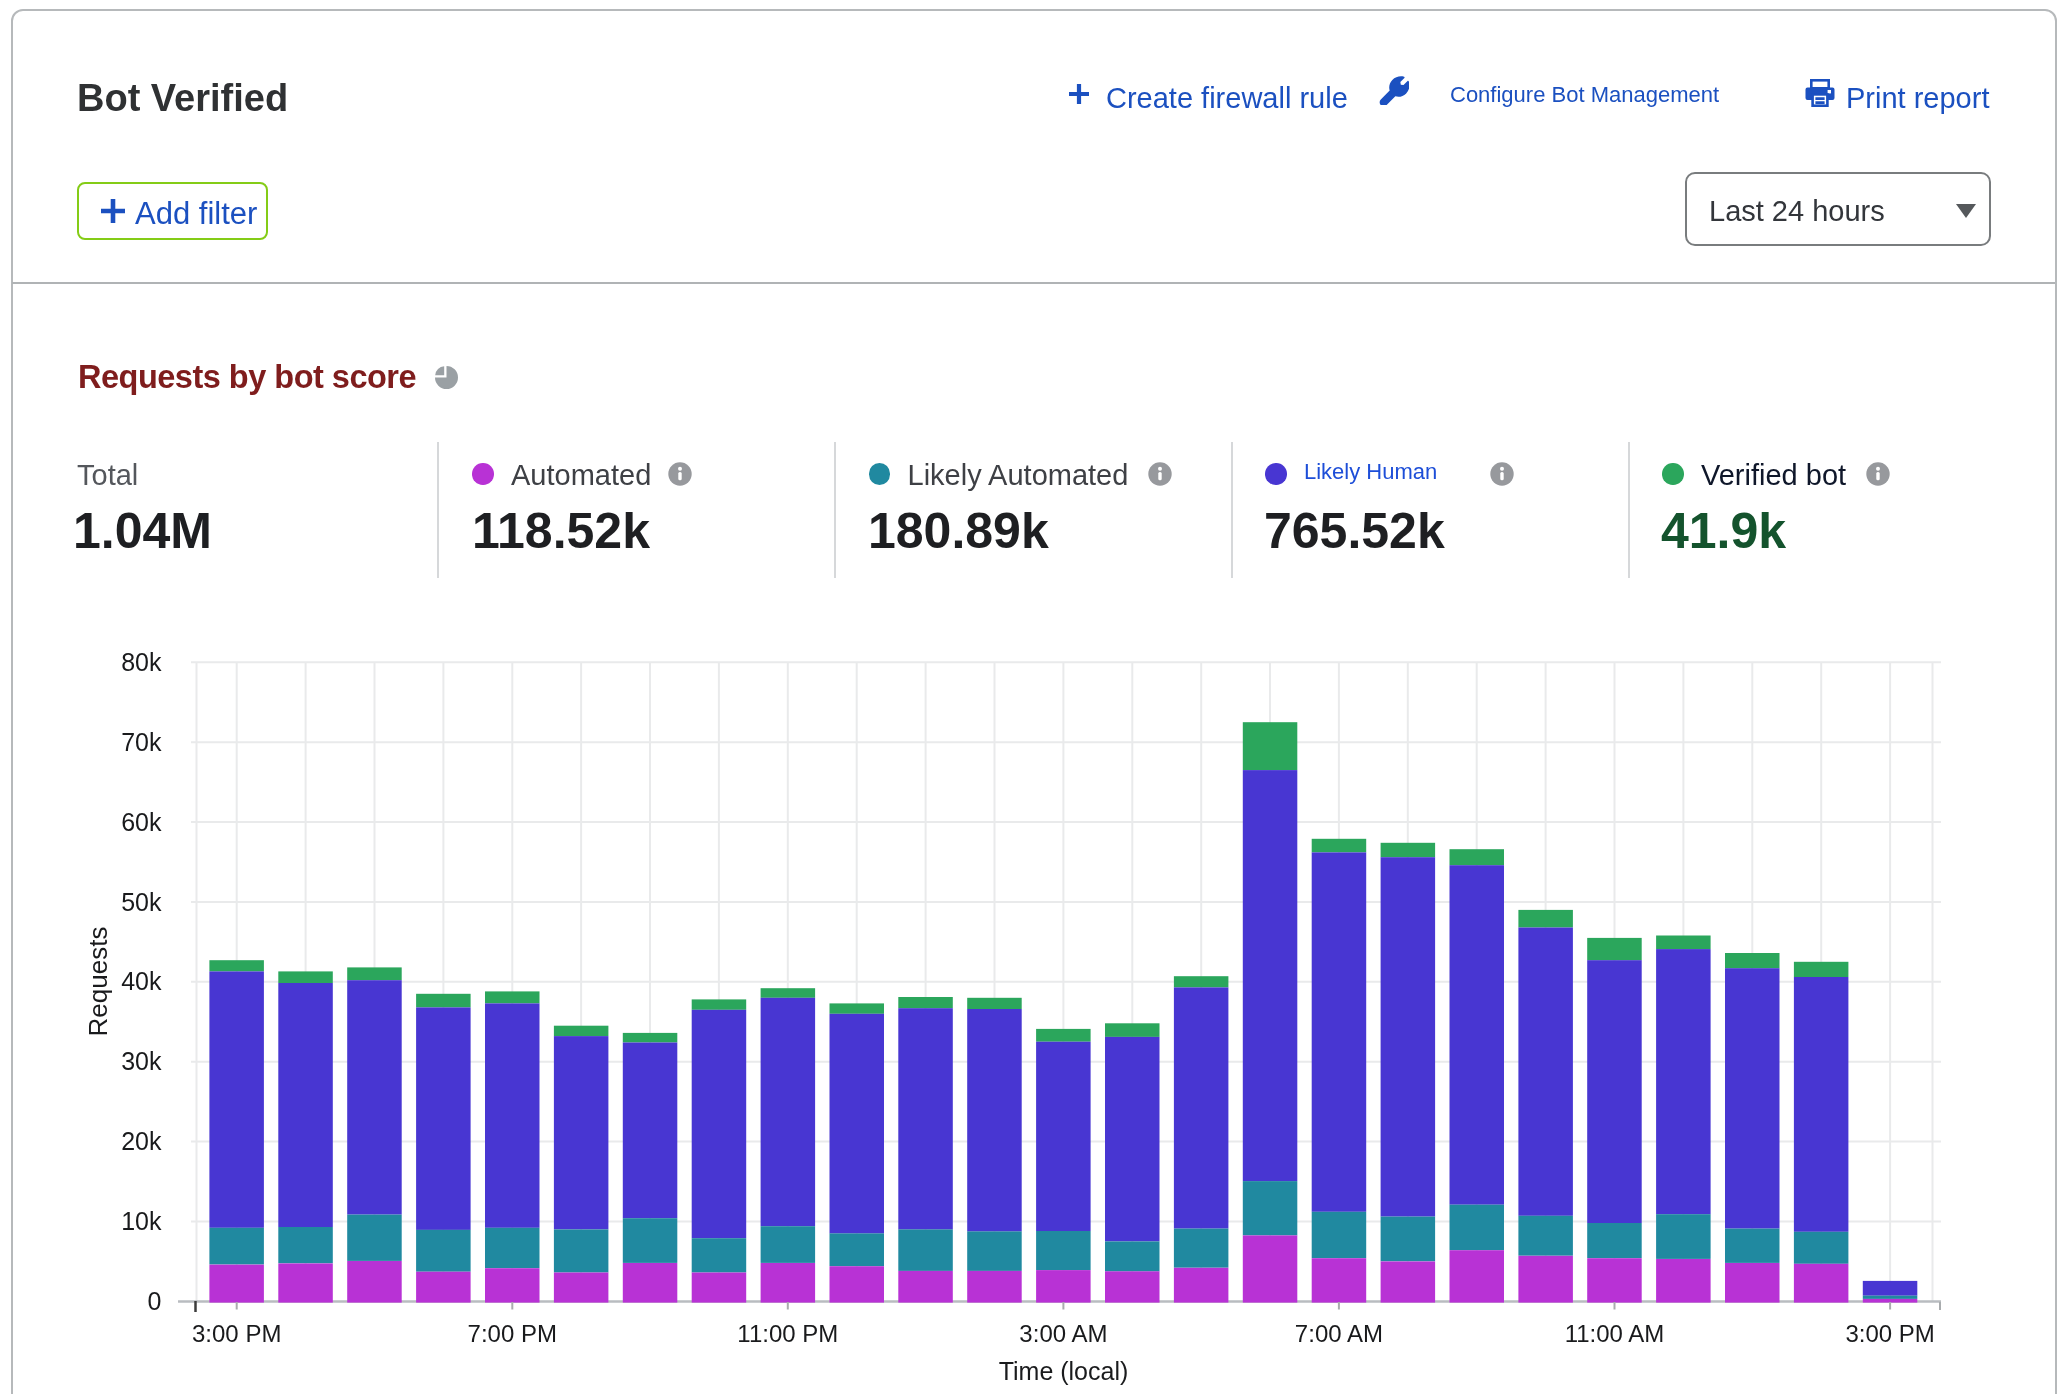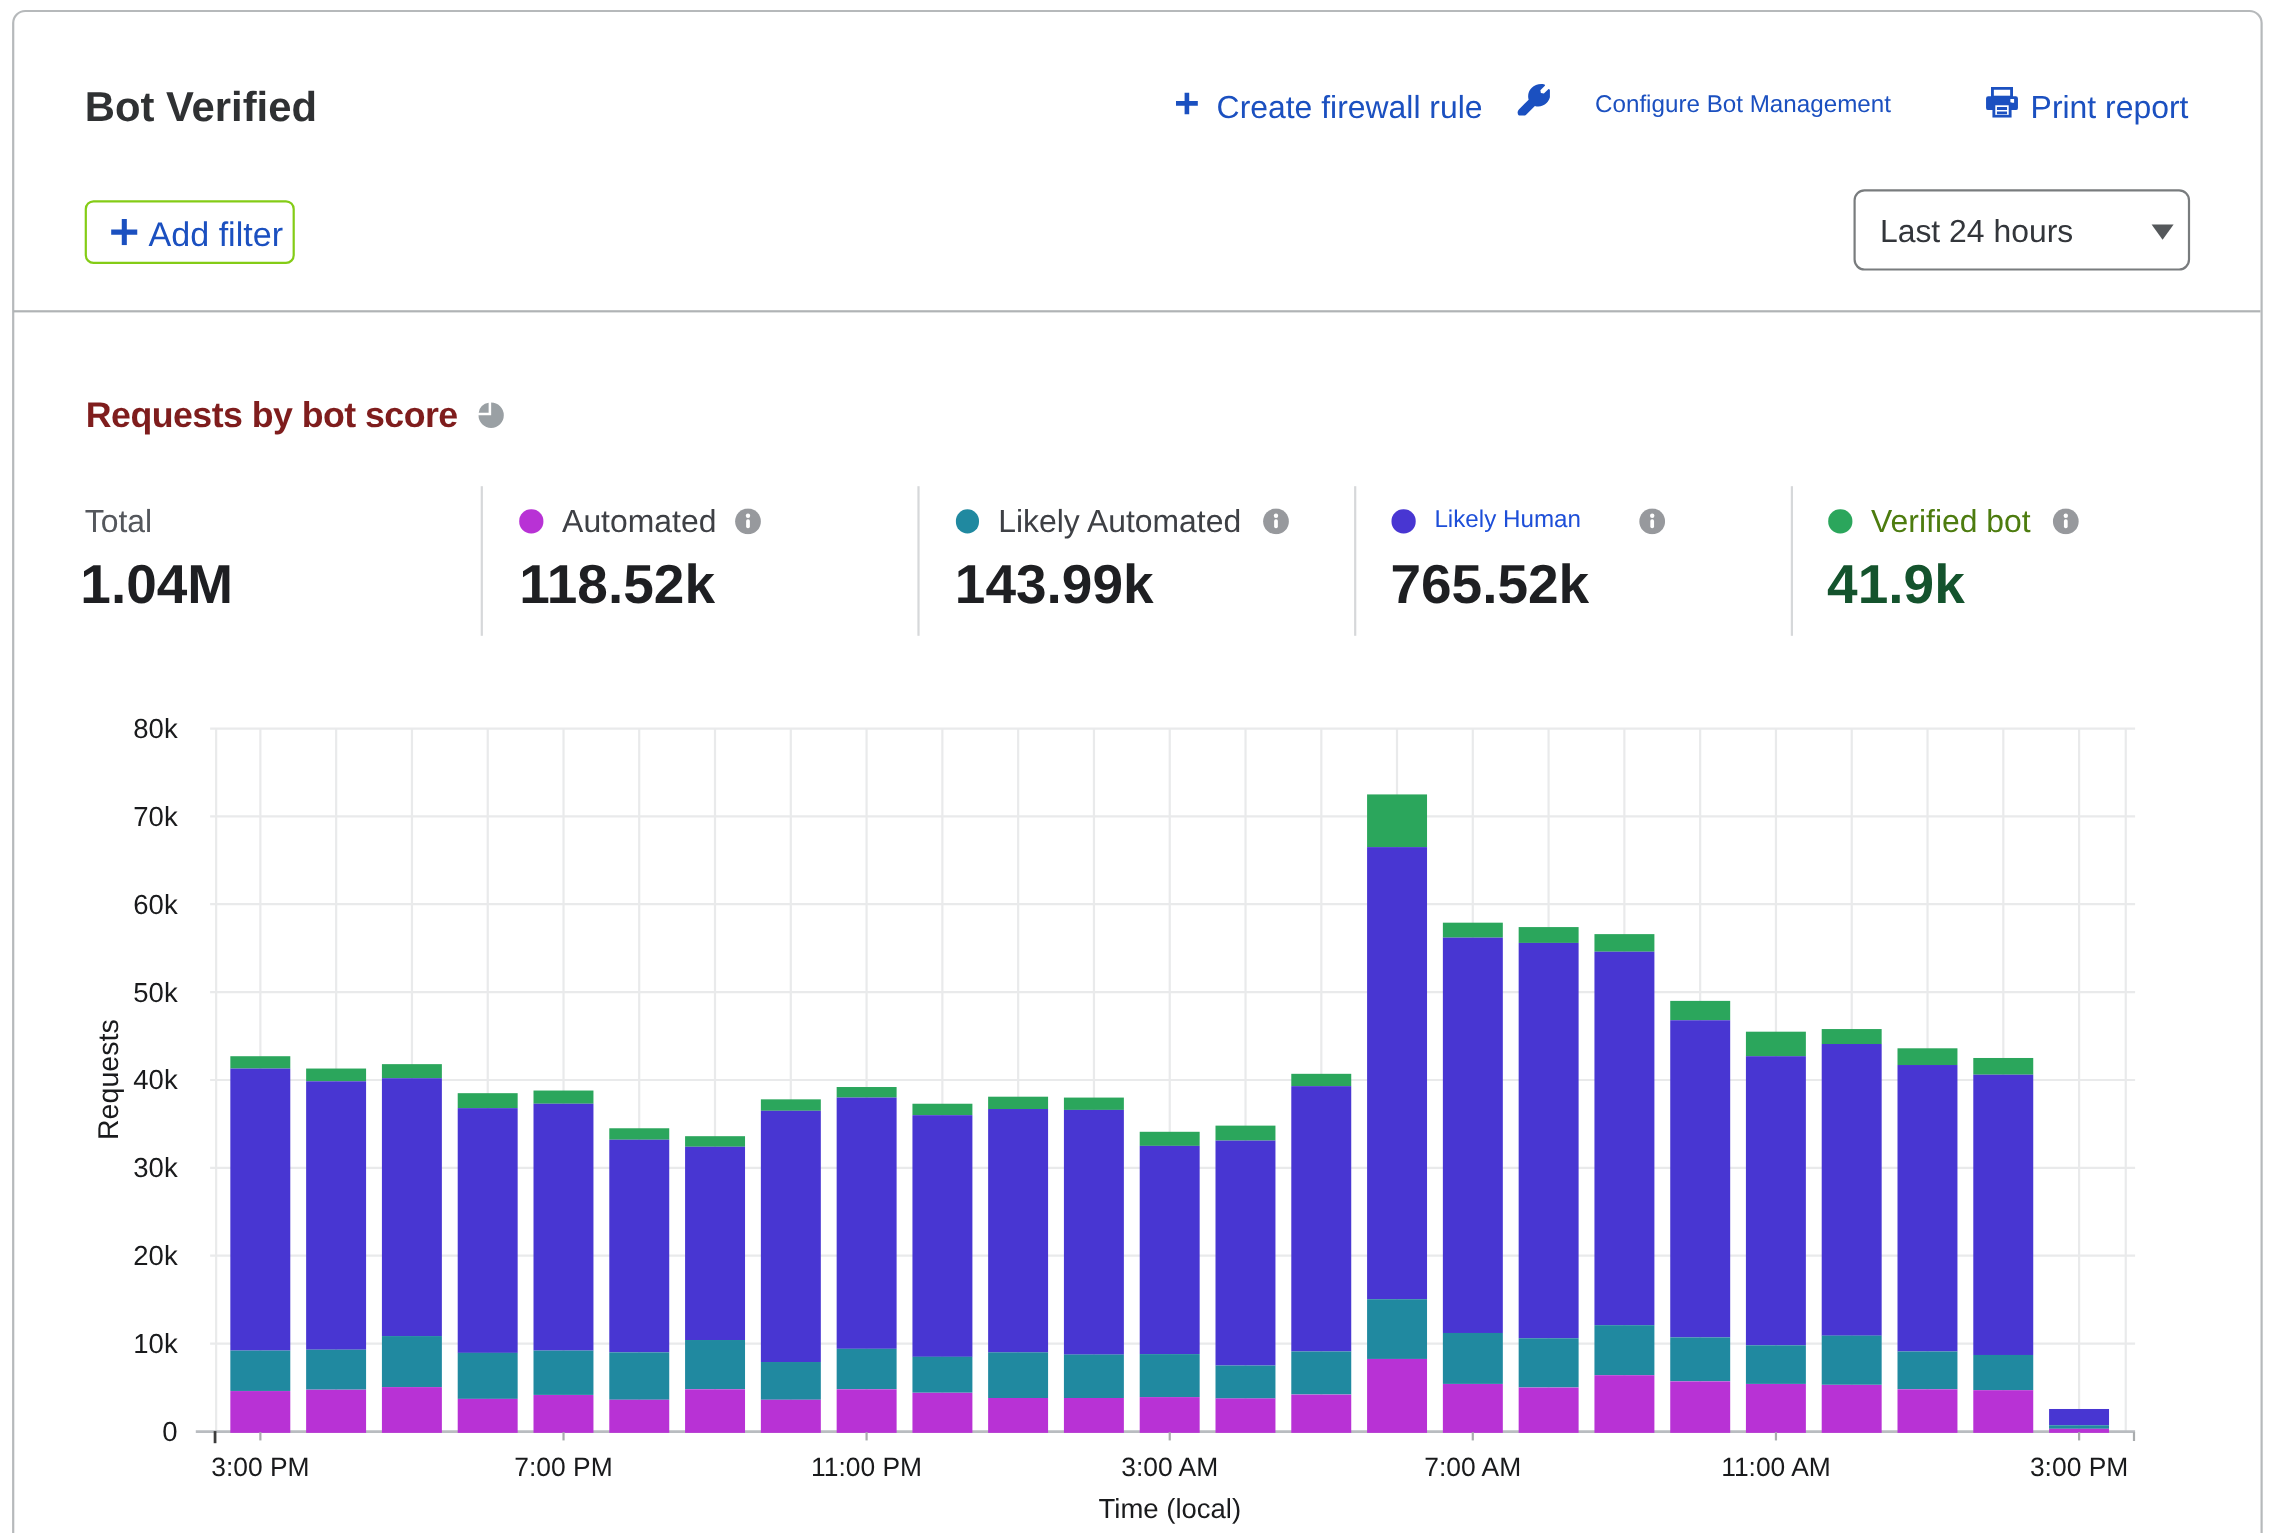--- a/index.html
+++ b/index.html
@@ -52,31 +52,31 @@
     <rect x="10.3" y="10" width="3.4" height="8.3" rx="1.6" fill="#fff"></rect>
   </svg>
 <div style="position:absolute;left:472px;top:505.7px;font-size:50px;line-height:1;color:#1e1f22;font-weight:bold;white-space:nowrap">118.52k</div>
 <div style="position:absolute;left:868.7px;top:463.2px;width:21.5px;height:21.5px;border-radius:50%;background:#2089a0"></div>
 <div style="position:absolute;left:907.5px;top:460.5px;font-size:29px;line-height:1;color:#3e4045;white-space:nowrap">Likely Automated</div>
 <svg style="position:absolute;left:1148px;top:462px" width="24" height="24" viewBox="0 0 24 24">
     <circle cx="12" cy="12" r="11.7" fill="#97999d"></circle>
     <circle cx="12" cy="6.8" r="2" fill="#fff"></circle>
     <rect x="10.3" y="10" width="3.4" height="8.3" rx="1.6" fill="#fff"></rect>
   </svg>
-<div style="position:absolute;left:868px;top:505.7px;font-size:50px;line-height:1;color:#1e1f22;font-weight:bold;white-space:nowrap">143.99k</div>
+<div style="position:absolute;left:868px;top:505.7px;font-size:50px;line-height:1;color:#1e1f22;font-weight:bold;white-space:nowrap">180.89k</div>
 <div style="position:absolute;left:1265.2px;top:463.2px;width:21.5px;height:21.5px;border-radius:50%;background:#4836d2"></div>
 <div style="position:absolute;left:1304px;top:460.5px;font-size:22px;line-height:1;color:#1d4ed8;white-space:nowrap">Likely Human</div>
 <svg style="position:absolute;left:1490px;top:462px" width="24" height="24" viewBox="0 0 24 24">
     <circle cx="12" cy="12" r="11.7" fill="#97999d"></circle>
     <circle cx="12" cy="6.8" r="2" fill="#fff"></circle>
     <rect x="10.3" y="10" width="3.4" height="8.3" rx="1.6" fill="#fff"></rect>
   </svg>
 <div style="position:absolute;left:1264px;top:505.7px;font-size:50px;line-height:1;color:#1e1f22;font-weight:bold;white-space:nowrap">765.52k</div>
 <div style="position:absolute;left:1662.2px;top:463.2px;width:21.5px;height:21.5px;border-radius:50%;background:#2ba65c"></div>
-<div style="position:absolute;left:1701px;top:460.5px;font-size:29px;line-height:1;color:#4d7c0f;white-space:nowrap">Verified bot</div>
+<div style="position:absolute;left:1701px;top:460.5px;font-size:29px;line-height:1;color:#0f172a;white-space:nowrap">Verified bot</div>
 <svg style="position:absolute;left:1866px;top:462px" width="24" height="24" viewBox="0 0 24 24">
     <circle cx="12" cy="12" r="11.7" fill="#97999d"></circle>
     <circle cx="12" cy="6.8" r="2" fill="#fff"></circle>
     <rect x="10.3" y="10" width="3.4" height="8.3" rx="1.6" fill="#fff"></rect>
   </svg>
 <div style="position:absolute;left:1661px;top:505.7px;font-size:50px;line-height:1;color:#14532d;font-weight:bold;white-space:nowrap">41.9k</div>
 <svg style="position:absolute;left:0;top:0" width="2070" height="1394" viewBox="0 0 2070 1394">
 <line x1="191" y1="1221.4" x2="1941" y2="1221.4" stroke="#e9eaeb" stroke-width="2"></line>
 <line x1="191" y1="1141.5" x2="1941" y2="1141.5" stroke="#e9eaeb" stroke-width="2"></line>
 <line x1="191" y1="1061.7" x2="1941" y2="1061.7" stroke="#e9eaeb" stroke-width="2"></line>

